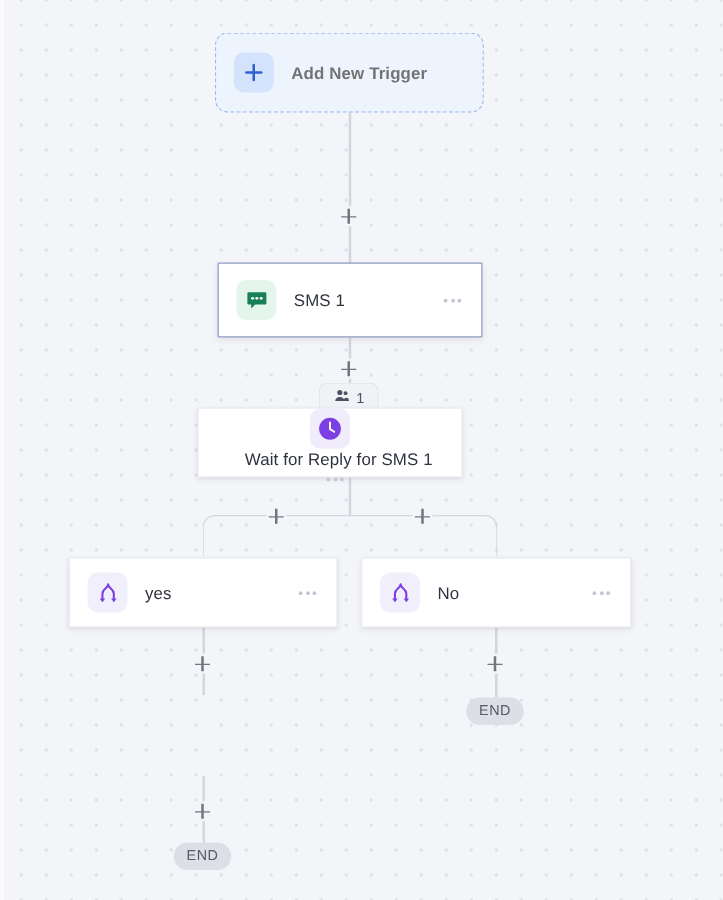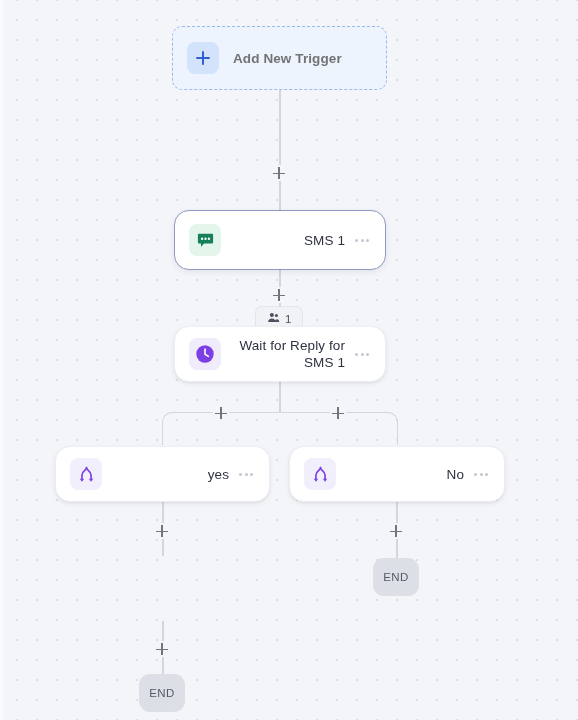--- a/index.html
+++ b/index.html
@@ -85,28 +85,27 @@
     width: 1.4px; height: 12px;
   }
 
   
   .node {
     position: absolute;
     box-sizing: border-box;
     display: flex;
     align-items: center;
     background: #ffffff;
-    border-radius: 15px;
+    border-radius: 1px;
     border: 1px solid #eceef3;
     box-shadow: 0 2px 5px rgba(38, 45, 70, 0.07),
                 0 1px 2px rgba(38, 45, 70, 0.05);
     padding: 0 14px;
     z-index: 5;
     cursor: pointer;
-    text-align: right;
   }
   .node.selected {
     border: 1.5px solid #8e9ac4;
     box-shadow: 0 2px 6px rgba(38, 45, 70, 0.09);
   }
 
   .node-icon {
     width: 32px;
     height: 32px;
     border-radius: 8px;
@@ -209,21 +208,21 @@
 
   
   .end-pill {
     position: absolute;
     display: flex;
     align-items: center;
     justify-content: center;
     background: #dddfe6;
     border-radius: 11px;
     width: 46px;
-    height: 38px;
+    height: 22px;
     font-size: 11.5px;
     color: #555a69;
     letter-spacing: 0.4px;
     z-index: 5;
   }
 </style>
 </head>
 <body>
 
 <div id="canvas">
@@ -278,21 +277,21 @@
       <svg width="13" height="13" viewBox="0 0 16 16" aria-hidden="true">
         <circle cx="6" cy="5" r="2.5" fill="#4c5060"></circle>
         <path d="M1.4 13.4c0-2.4 2-4.1 4.6-4.1s4.6 1.7 4.6 4.1z" fill="#4c5060"></path>
         <circle cx="11.6" cy="5.6" r="1.9" fill="#4c5060"></circle>
         <path d="M9.6 13.4c0-2 1.1-3.4 2.9-3.4 1.5 0 2.5 1.1 2.5 3.4z" fill="#4c5060"></path>
       </svg>
     </span>
     <span class="count-text">1</span>
   </div>
 
-  <div class="node" style="left:174px; top:326px; width:212px; height:56px;">
+  <div class="node" style="left:158px; top:326px; width:212px; height:56px;flex-direction:column;">
     <span class="node-icon icon-purple">
       <svg width="22" height="22" viewBox="0 0 24 24" aria-hidden="true">
         <circle cx="12" cy="12" r="9.5" fill="#7b3fe4"></circle>
         <path d="M12 6.6v5.7l3.7 2.3" stroke="#ffffff" stroke-width="1.7" stroke-linecap="round" fill="none"></path>
       </svg>
     </span>
     <span class="node-label">Wait for Reply for SMS 1</span>
     <span class="dots-menu">
       <i></i>
         <i></i>

